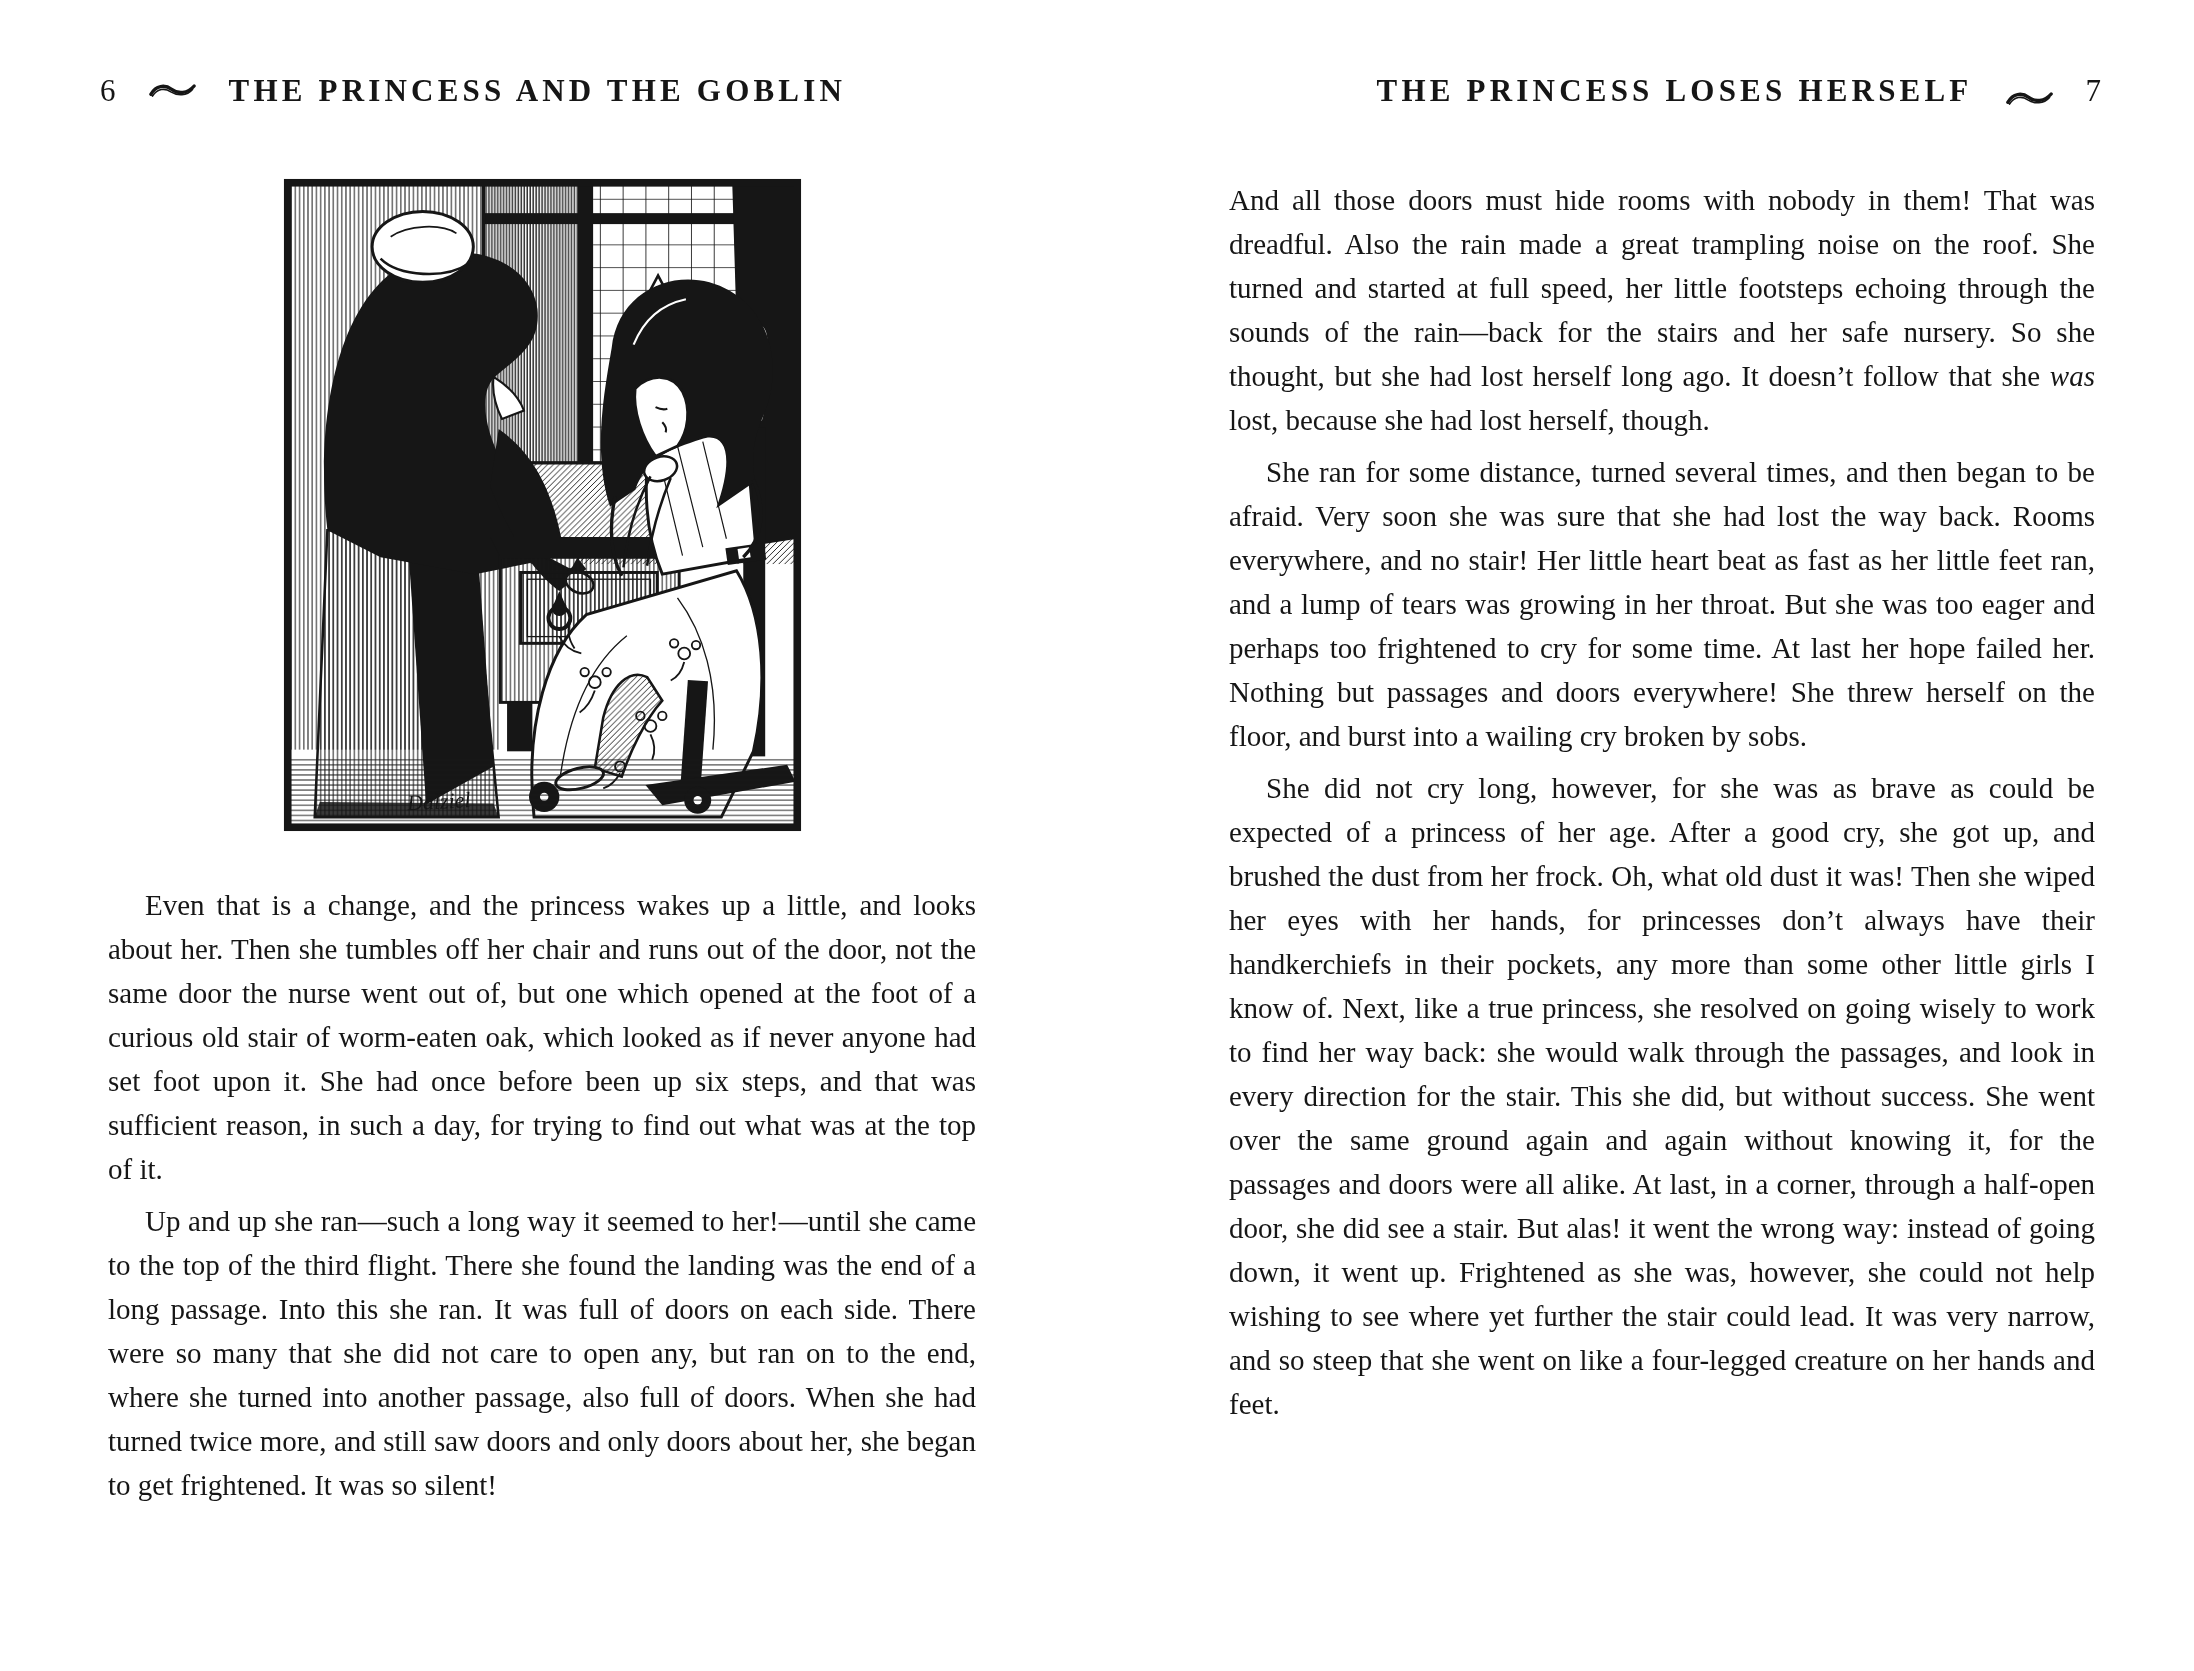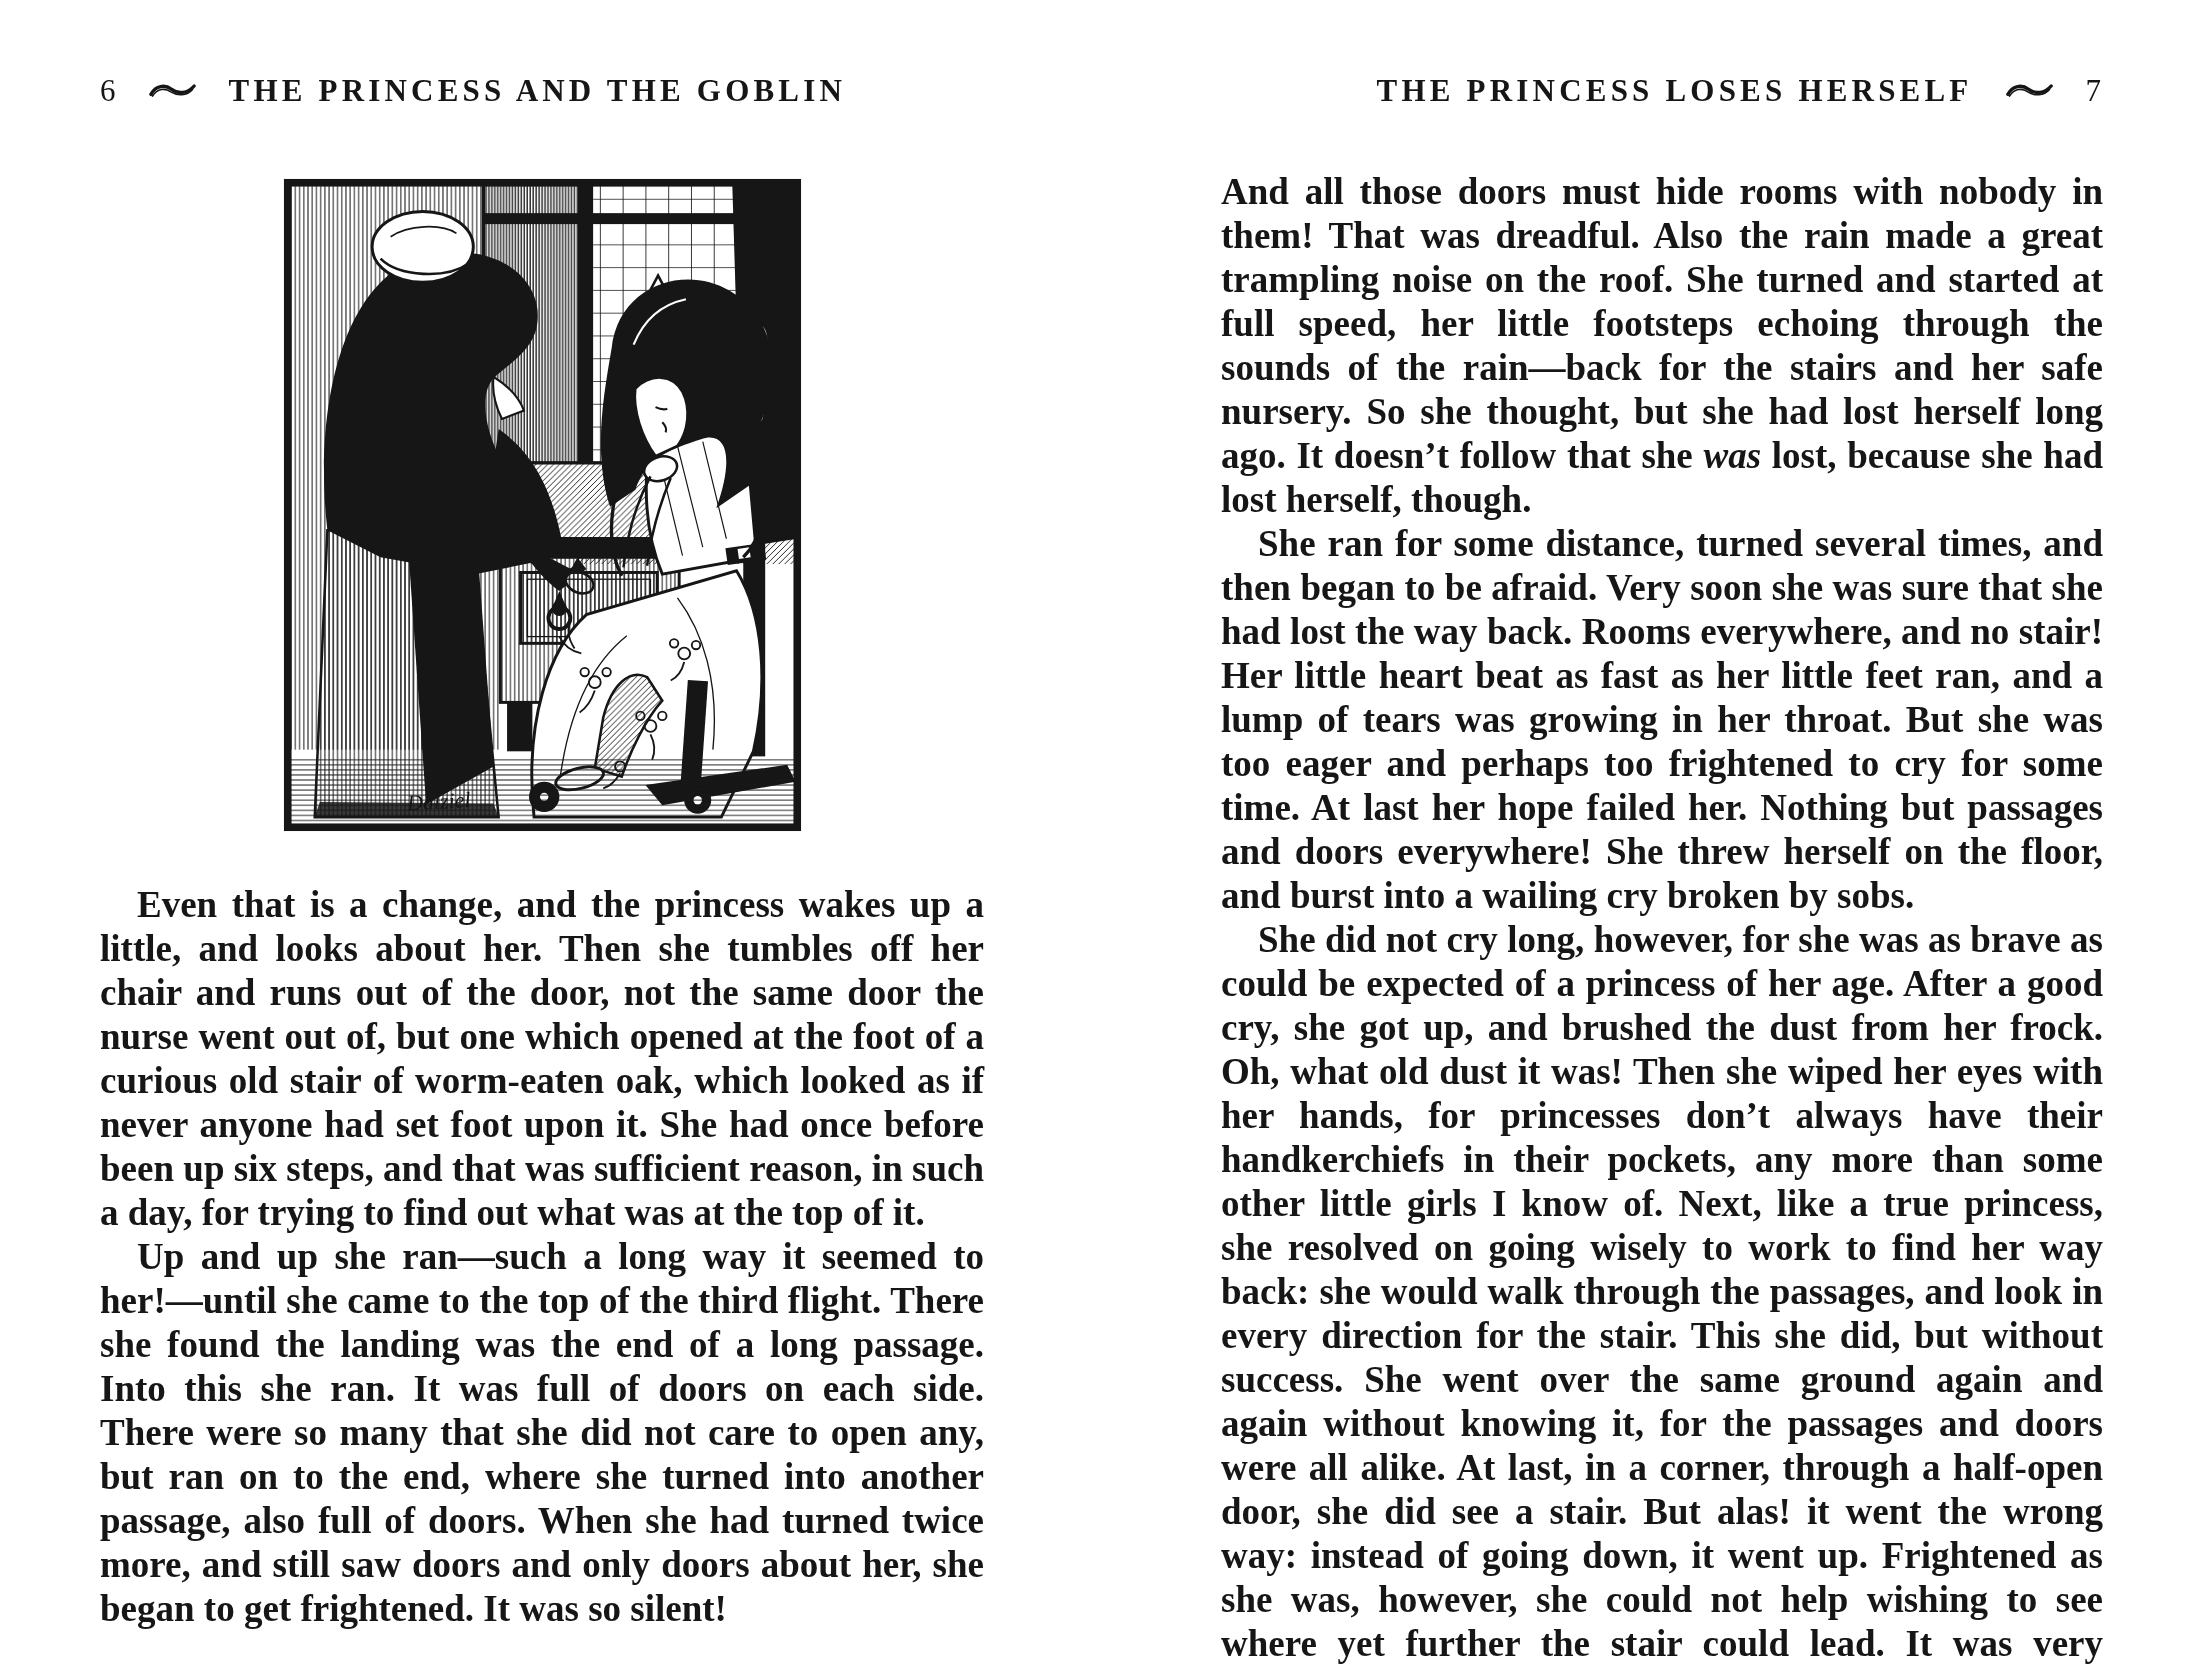--- a/index.html
+++ b/index.html
@@ -11,37 +11,36 @@
   }
   .page{position:absolute;top:0;height:100%;width:1097px;}
   #left-page{left:0;}
   #right-page{left:1097px;}
 
   .running-head{
     position:absolute;top:73px;display:flex;align-items:center;gap:32px;
     white-space:nowrap;
   }
   #left-page .running-head{left:100px;}
-  #right-page .running-head{right:93px;}
+  #right-page .running-head{right:93px;align-items:flex-end;}
   .rh-title{font-size:31px;letter-spacing:4.2px;font-weight:700;}
   .page-num{font-size:31px;}
   .ornament{width:49px;height:20px;display:inline-block;}
   .ornament svg{display:block;}
 
   .text-column{position:absolute;}
   #left-column{left:100px;top:176px;width:884px;}
   #right-column{left:124px;top:170px;width:882px;}
 
   figure.illustration{margin:0 auto 49px auto;width:523px;padding:0;}
   figure.illustration svg{display:block;}
 
   .para{
-    margin:0;text-align:justify;font-size:37px;line-height:44px;
+    margin:8px;text-align:justify;font-size:29px;line-height:44px;
     letter-spacing:0px;
-    font-weight:bold;
   }
   .para.indent{text-indent:37px;}
   .para em{font-style:italic;}
 </style>
 </head>
 <body>
 
 <div class="page" id="left-page">
 
   <div class="running-head">

